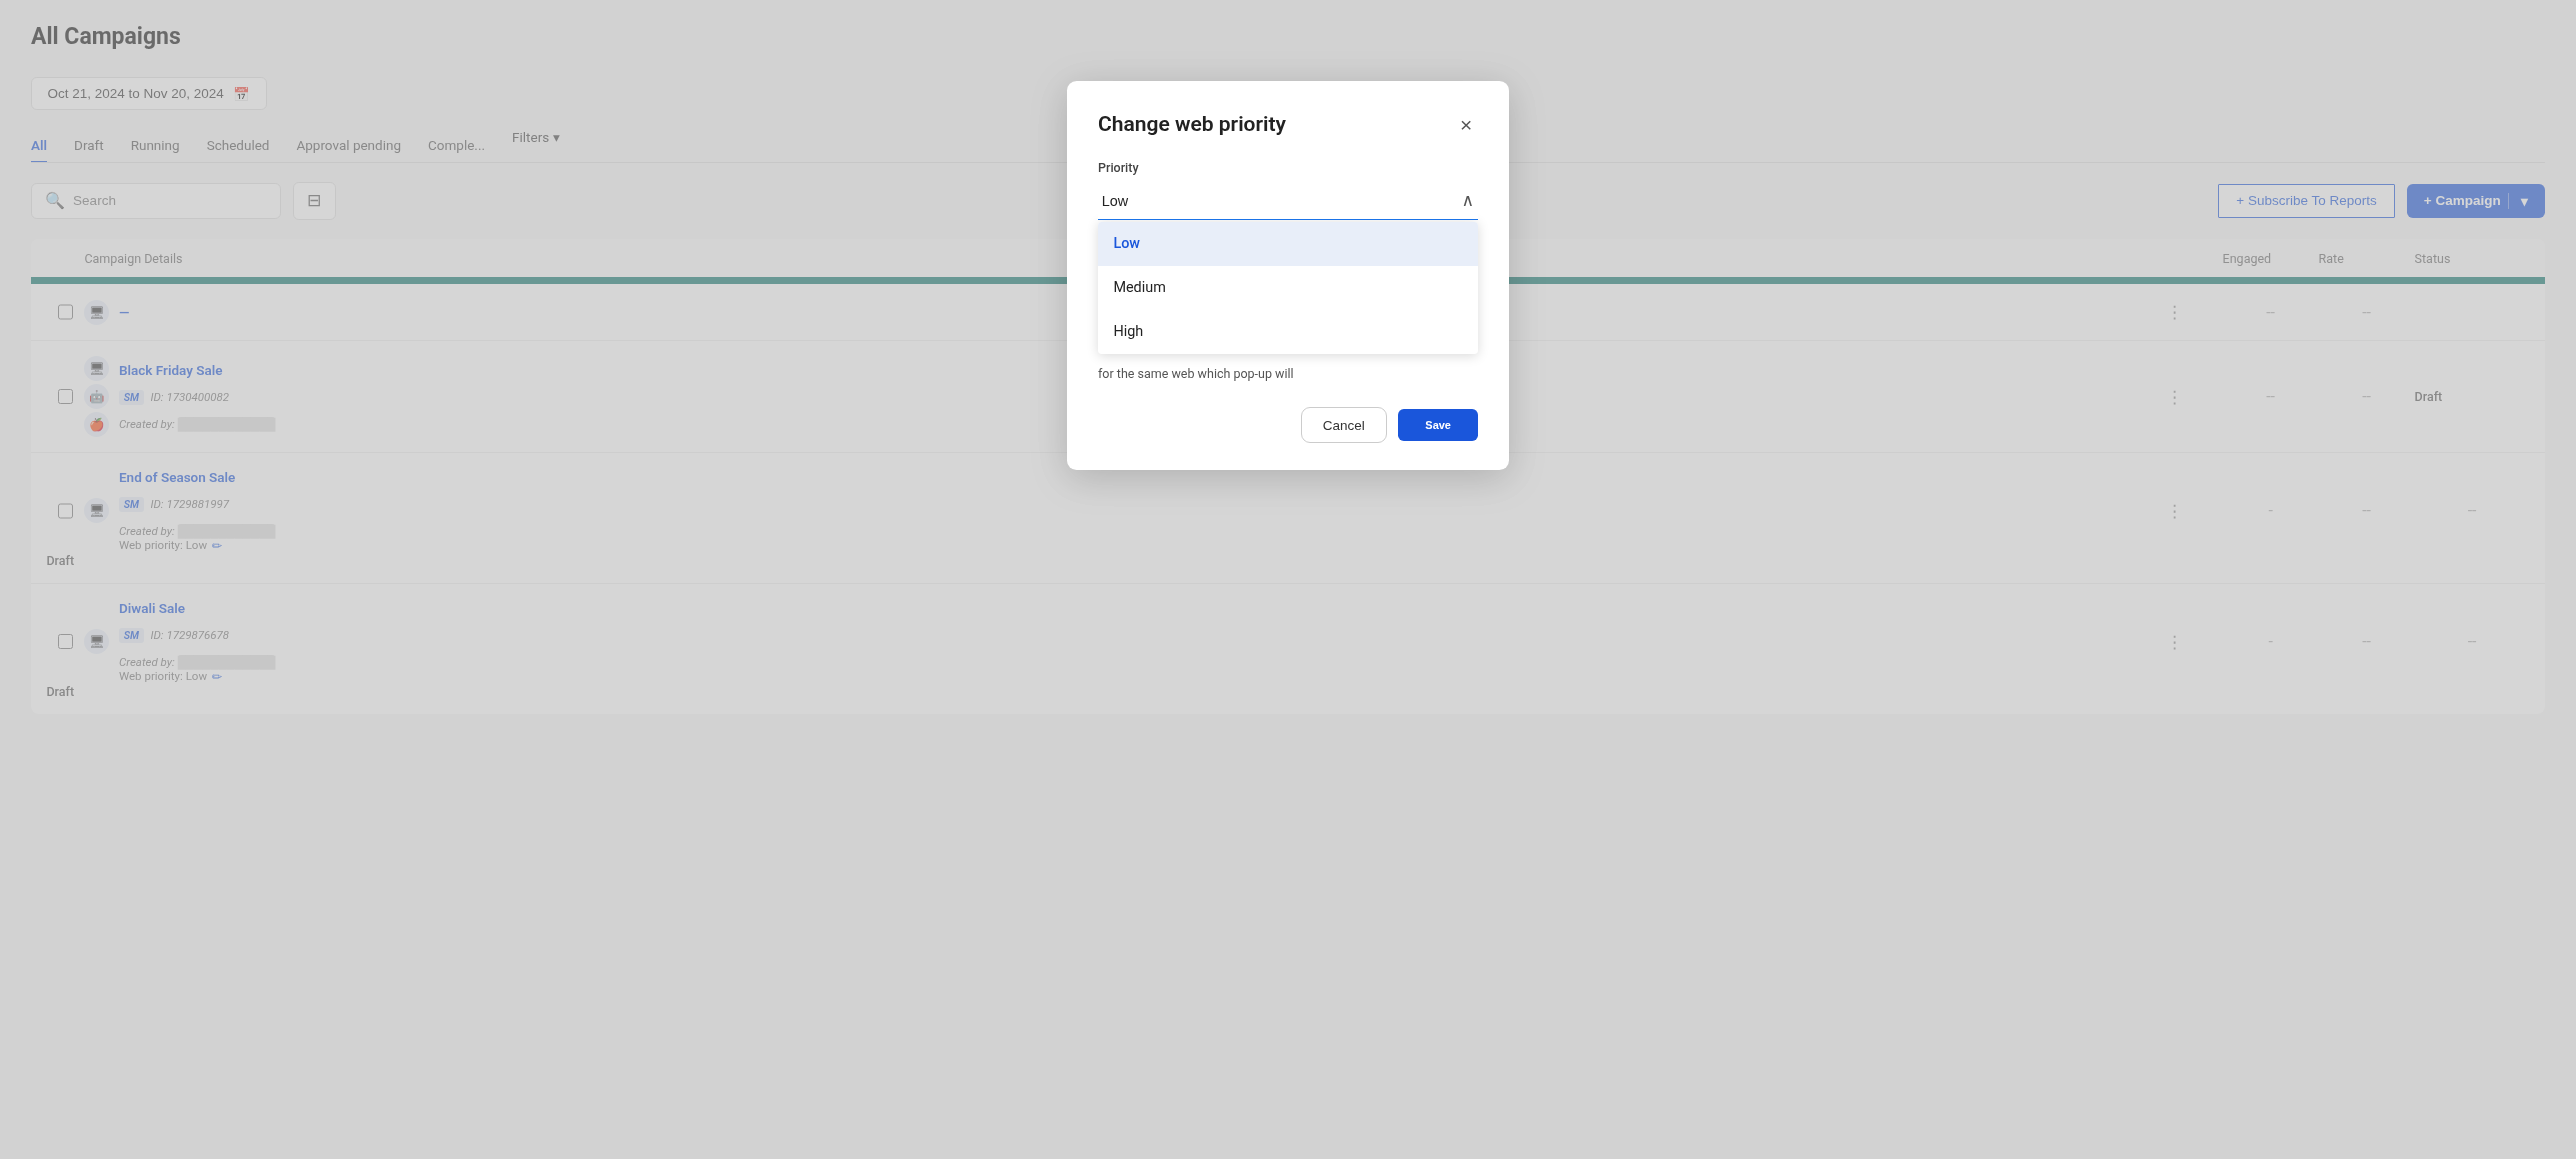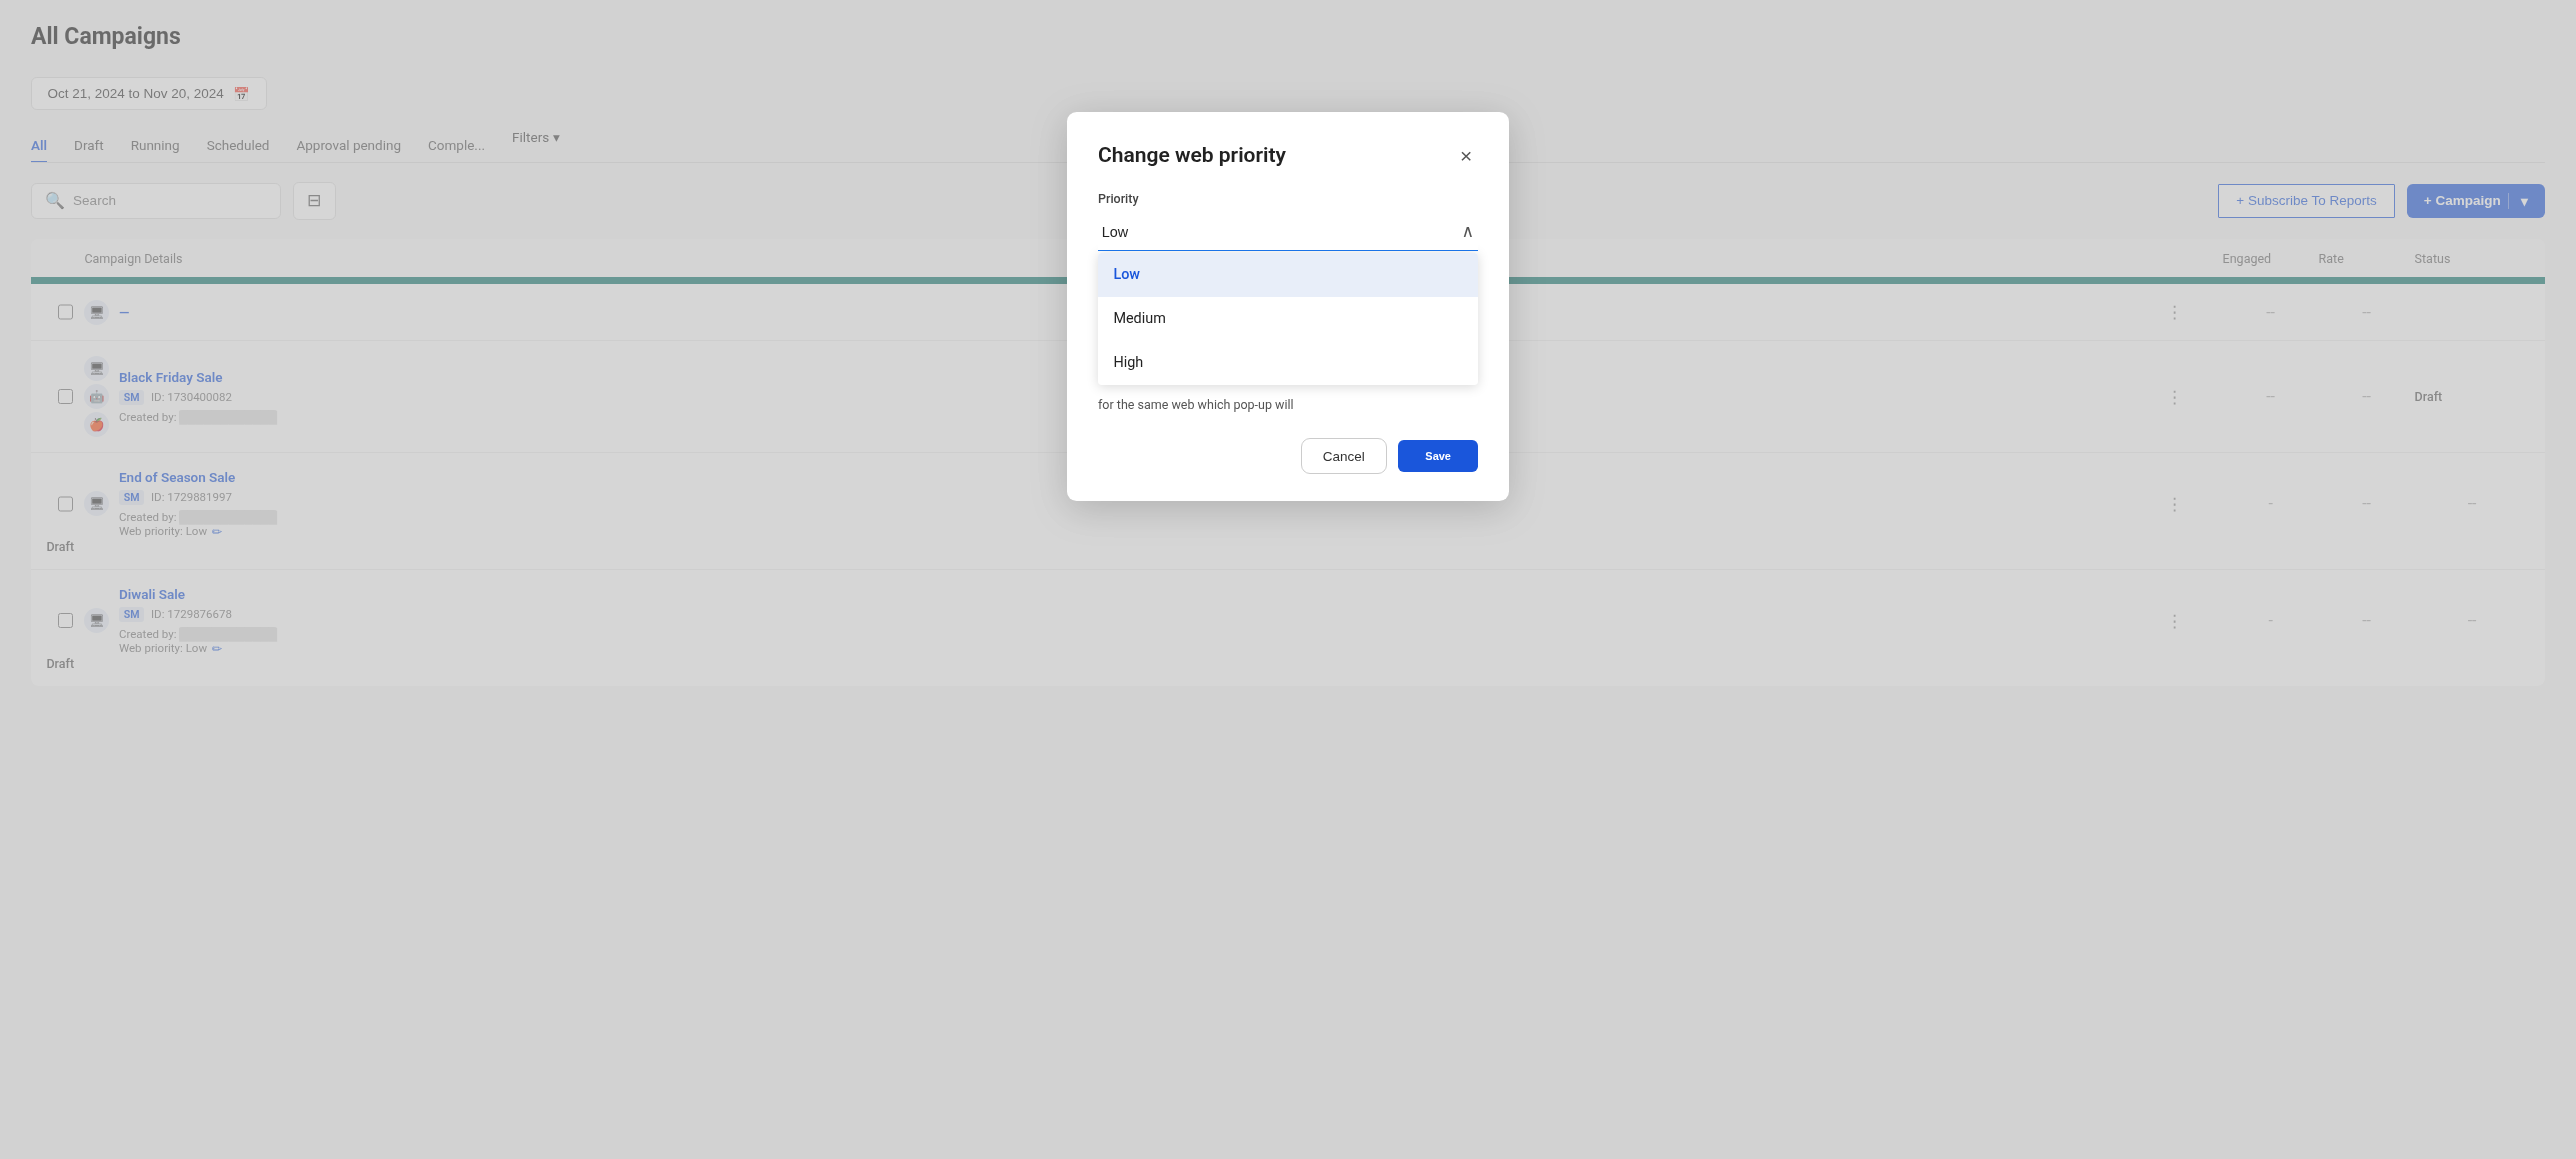--- a/index.html
+++ b/index.html
@@ -14,21 +14,21 @@
 
     
     .overlay {
       position: fixed;
       inset: 0;
       background: rgba(180,180,180,0.55);
       z-index: 100;
       display: flex;
       align-items: flex-start;
       justify-content: center;
-      padding-top: 112px;
+      padding-top: 81px;
     }
 
     
     .modal {
       background: #fff;
       border-radius: 9.6px;
       width: 442px;
       padding: 31px 31px 27px 31px;
       position: relative;
       box-shadow: 0 7.7px 38px rgba(0,0,0,0.18);
@@ -289,21 +289,22 @@
 
     .campaign-name {
       color: #1a56db;
       font-weight: 600;
       font-size: 13.5px;
       cursor: pointer;
     }
     .campaign-meta {
       font-size: 11.5px;
       color: #777;
-      margin-top: 5px;
+      margin-top: 12px;
+      font-style: italic;
     }
     .campaign-meta .badge {
       display: inline-block;
       background: #e8eef9;
       color: #1a56db;
       border-radius: 2.9px;
       padding: 1px 4.8px;
       font-size: 10.6px;
       font-weight: 600;
       margin-right: 3.8px;

